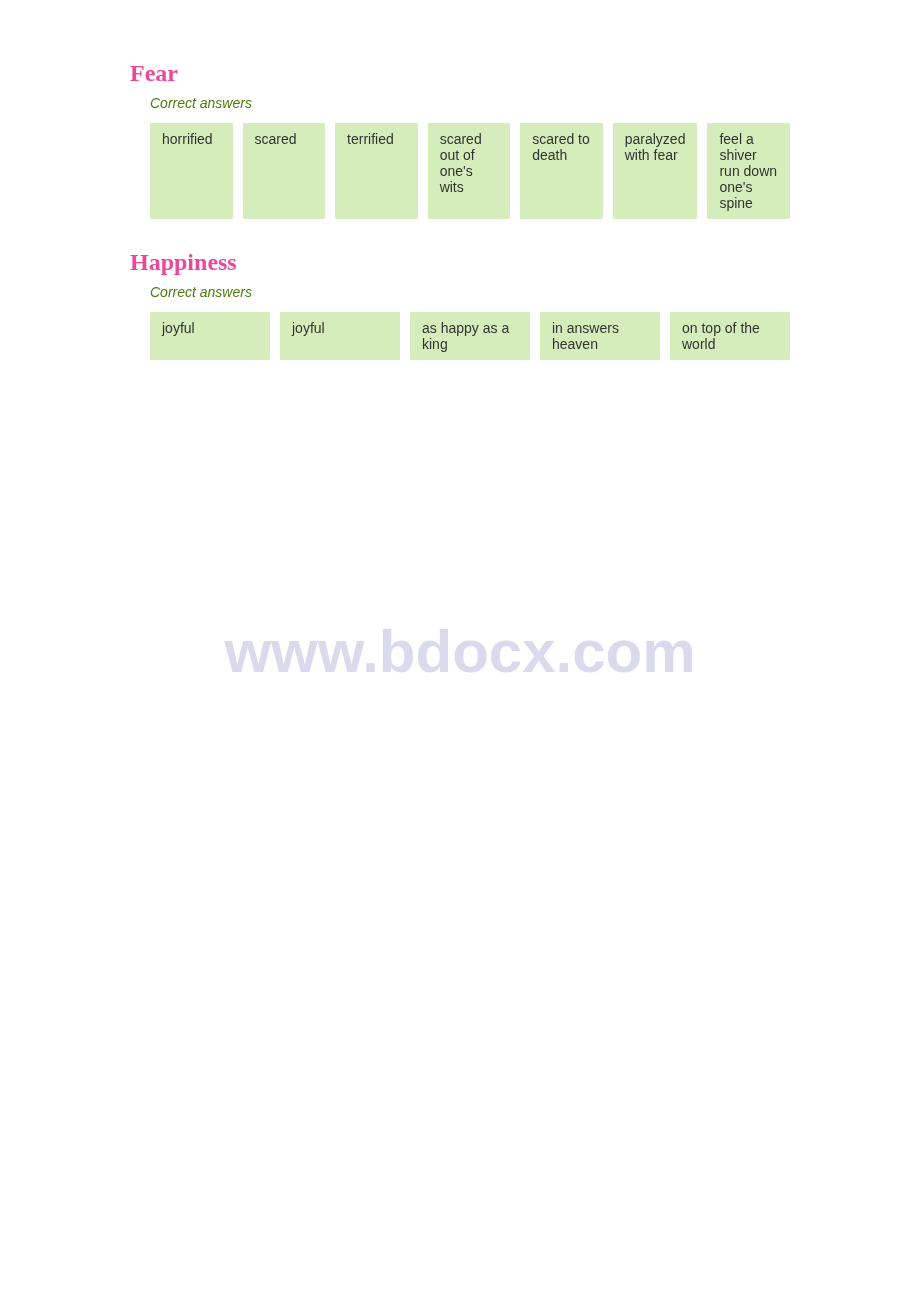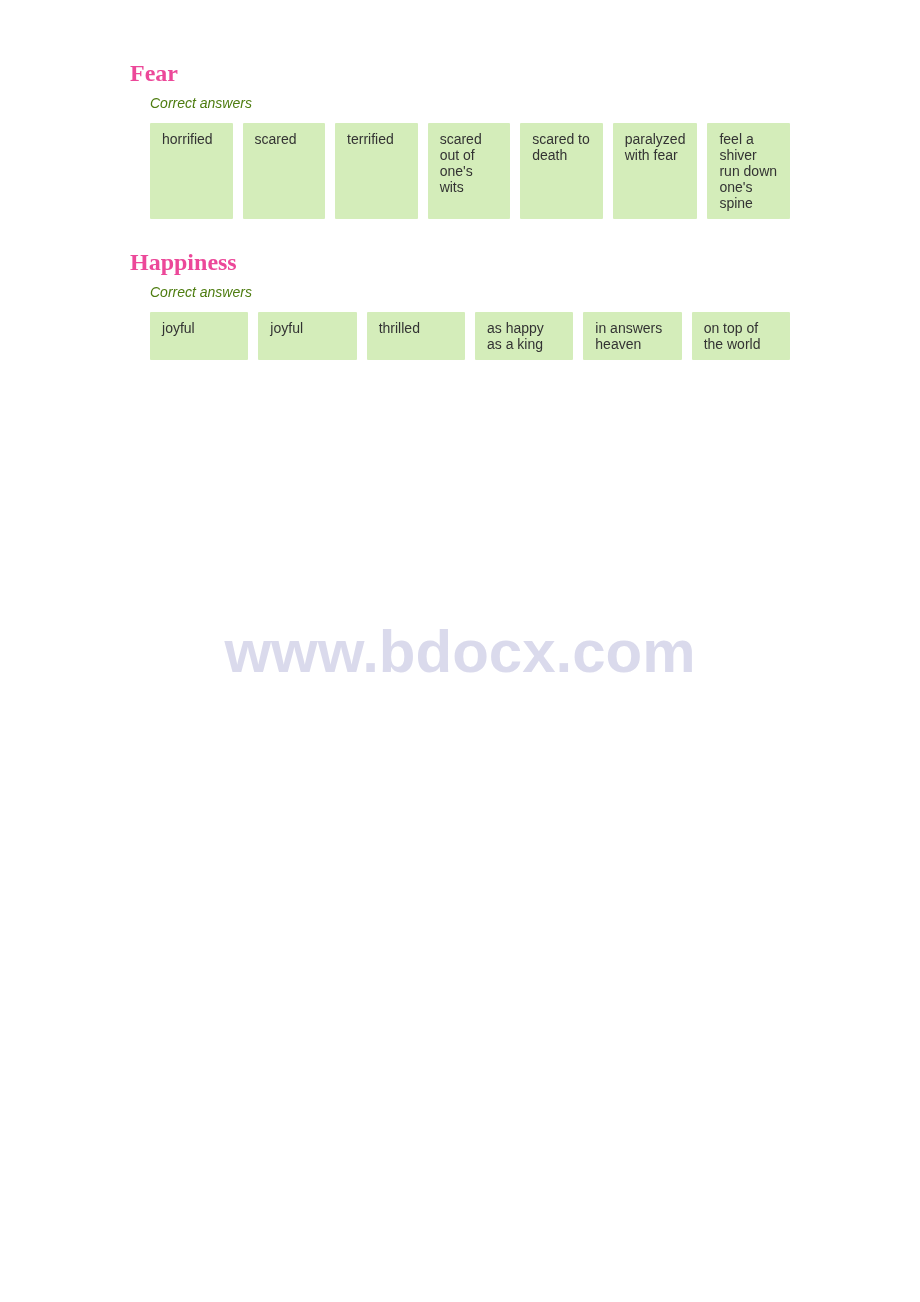--- a/index.html
+++ b/index.html
@@ -87,19 +87,18 @@
         <div class="answer-item">paralyzed with fear</div>
         <div class="answer-item">feel a shiver run down one's spine</div>
       </div>
     </div>
     <div class="category-section">
       <div class="category-title">Happiness</div>
       <div class="correct-answers-label">Correct answers</div>
       <div class="answers-list">
         <div class="answer-item">joyful</div>
         <div class="answer-item">joyful</div>
-        <div class="answer-item">thrilled</div>
         <div class="answer-item">as happy as a king</div>
         <div class="answer-item">in answers heaven</div>
         <div class="answer-item">on top of the world</div>
       </div>
     </div>
   </div>
 
 </body></html>

